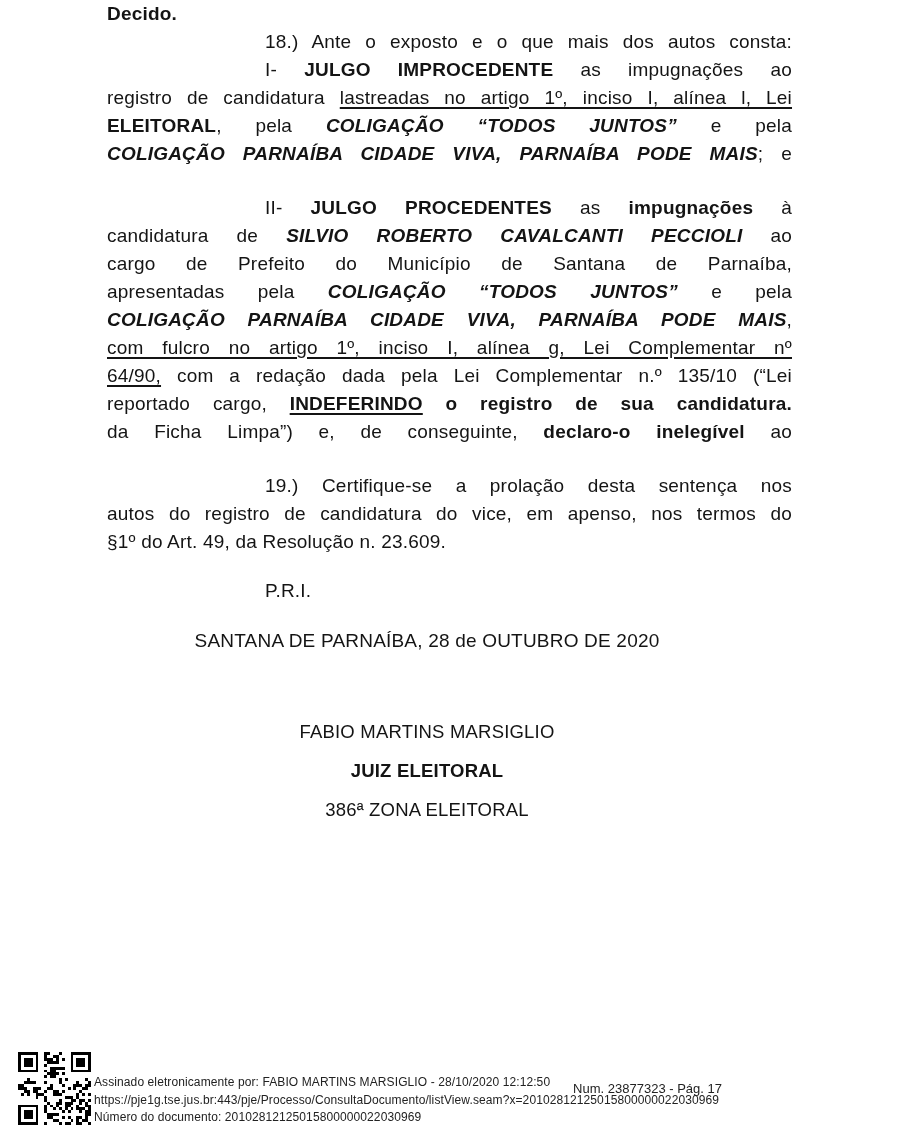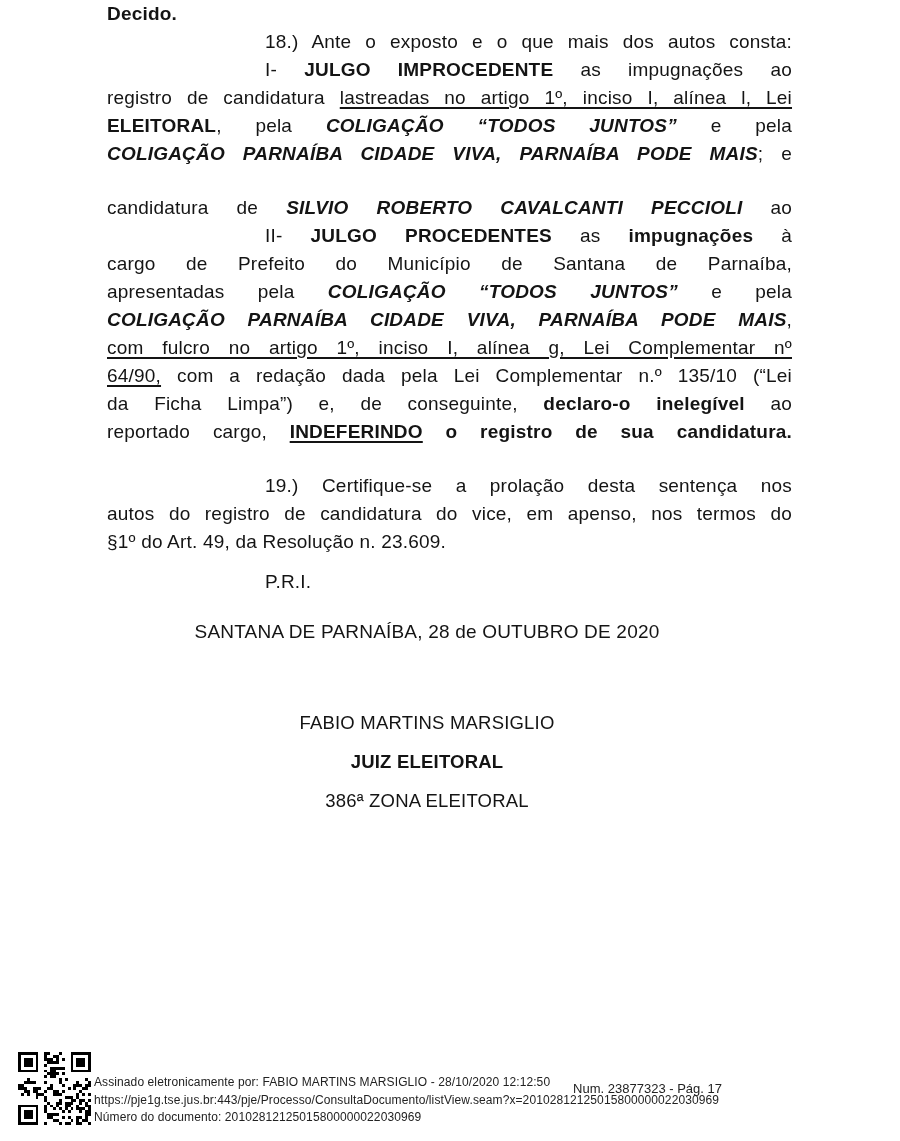--- a/index.html
+++ b/index.html
@@ -85,36 +85,36 @@
       <div class="para" style="">
         <div class="line fill first"><span class="run">18.) Ante o exposto e o que mais dos autos consta:</span></div>
       </div>
       <div class="para" style="margin-top: 0px;">
         <div class="line fill first"><span class="run">I- </span><span class="run b">JULGO IMPROCEDENTE</span><span class="run"> as impugnações ao</span></div>
         <div class="line fill"><span class="run">registro de candidatura </span><span class="run u">lastreadas no artigo 1º, inciso I, alínea l, Lei</span></div>
         <div class="line fill"><span class="run b">ELEITORAL</span><span class="run">, pela </span><span class="run b i">COLIGAÇÃO “TODOS JUNTOS”</span><span class="run"> e pela</span></div>
         <div class="line fill"><span class="run b i">COLIGAÇÃO PARNAÍBA CIDADE VIVA, PARNAÍBA PODE MAIS</span><span class="run">; e</span></div>
       </div>
       <div class="para" style="margin-top: 26px;">
+        <div class="line fill first"><span class="run">II- </span><span class="run b">JULGO PROCEDENTES</span><span class="run"> as </span><span class="run b">impugnações</span><span class="run"> à</span></div>
         <div class="line fill"><span class="run">candidatura de </span><span class="run b i">SILVIO ROBERTO CAVALCANTI PECCIOLI</span><span class="run"> ao</span></div>
-        <div class="line fill first"><span class="run">II- </span><span class="run b">JULGO PROCEDENTES</span><span class="run"> as </span><span class="run b">impugnações</span><span class="run"> à</span></div>
         <div class="line fill"><span class="run">cargo de Prefeito do Município de Santana de Parnaíba,</span></div>
         <div class="line fill"><span class="run">apresentadas pela </span><span class="run b i">COLIGAÇÃO “TODOS JUNTOS”</span><span class="run"> e pela</span></div>
         <div class="line fill"><span class="run b i">COLIGAÇÃO PARNAÍBA CIDADE VIVA, PARNAÍBA PODE MAIS</span><span class="run">,</span></div>
         <div class="line fill"><span class="run u">com fulcro no artigo 1º, inciso I, alínea g, Lei Complementar nº</span></div>
         <div class="line fill"><span class="run u">64/90,</span><span class="run"> com a redação dada pela Lei Complementar n.º 135/10 (“Lei</span></div>
+        <div class="line fill"><span class="run">reportado cargo, </span><span class="run b u">INDEFERINDO</span><span class="run"> </span><span class="run b">o registro de sua candidatura.</span></div>
         <div class="line fill"><span class="run">da Ficha Limpa”) e, de conseguinte, </span><span class="run b">declaro-o inelegível</span><span class="run"> ao</span></div>
-        <div class="line fill"><span class="run">reportado cargo, </span><span class="run b u">INDEFERINDO</span><span class="run"> </span><span class="run b">o registro de sua candidatura.</span></div>
       </div>
       <div class="para" style="margin-top: 26px;">
         <div class="line fill first"><span class="run">19.) Certifique-se a prolação desta sentença nos</span></div>
         <div class="line fill"><span class="run">autos do registro de candidatura do vice, em apenso, nos termos do</span></div>
         <div class="line left"><span class="run">§1º do Art. 49, da Resolução n. 23.609.</span></div>
       </div>
-      <div class="para" style="margin-top: 12px;">
+      <div class="para" style="margin-top: 21px;">
         <div class="line left first"><span class="run">P.R.I.</span></div>
       </div>
       <div class="para center-block" style="margin-top: 22px;">
         <div class="line center"><span class="run">SANTANA DE PARNAÍBA, 28 de OUTUBRO DE 2020</span></div>
       </div>
       <div class="para center-block sig" style="margin-top: 65px;">
         <div class="line center"><span class="run">FABIO MARTINS MARSIGLIO</span></div>
         <div class="line center"><span class="run b">JUIZ ELEITORAL</span></div>
         <div class="line center"><span class="run">386ª ZONA ELEITORAL</span></div>
       </div>

